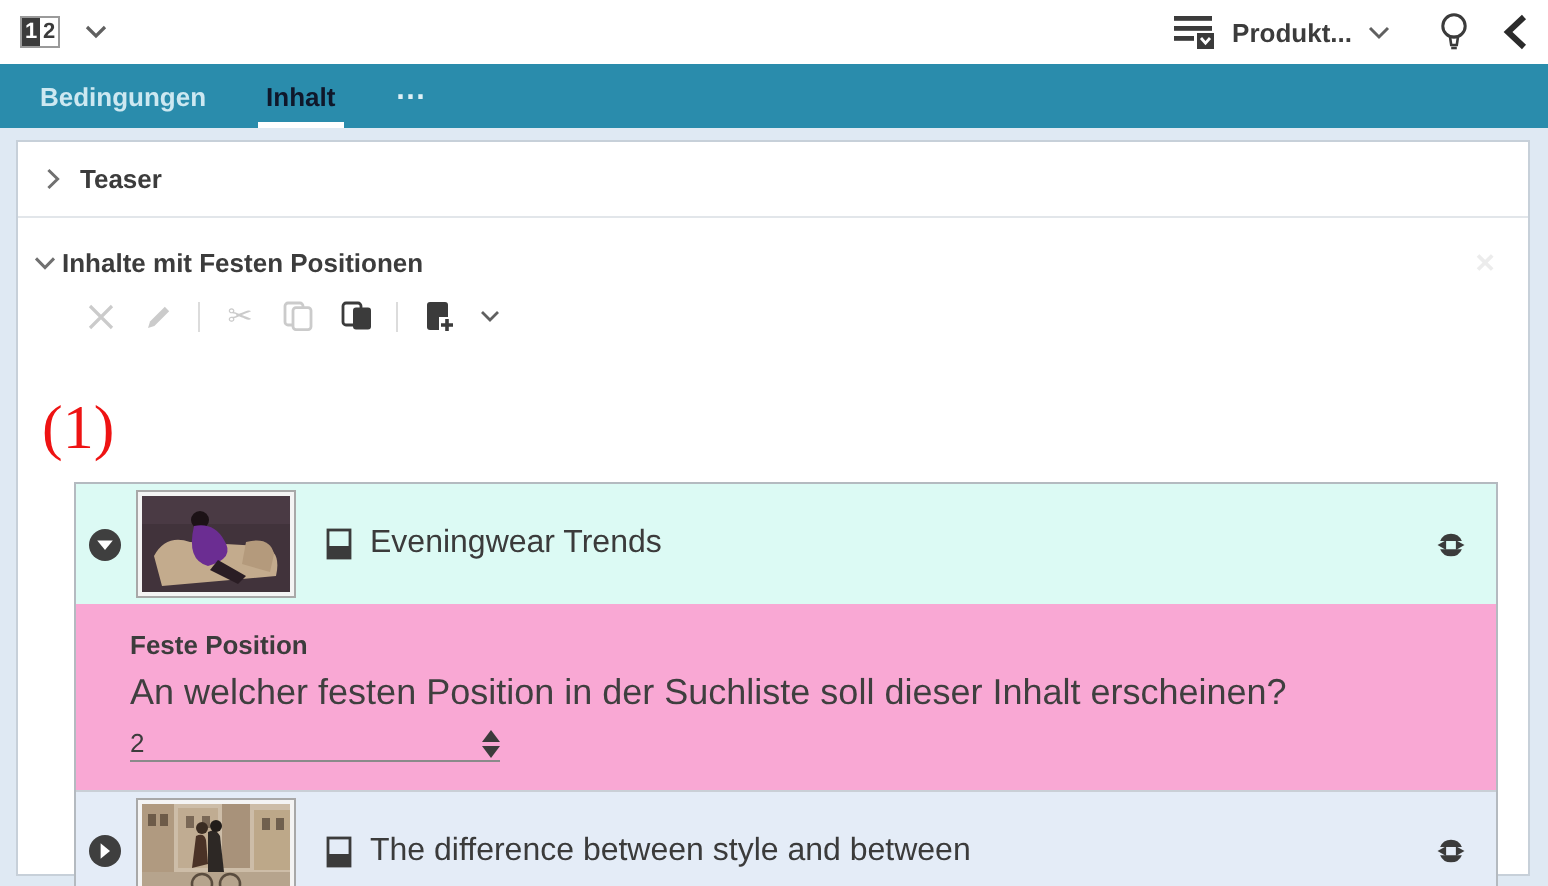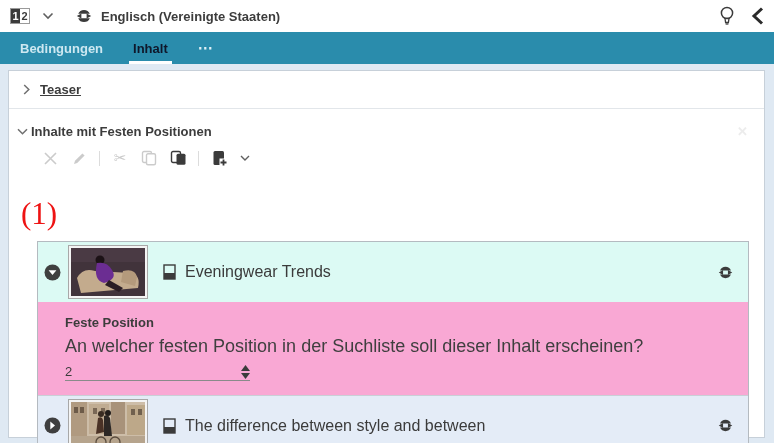--- a/index.html
+++ b/index.html
@@ -37,21 +37,21 @@
   .tab.active { color:#0f172a; }
   .tab.active::after { content:""; position:absolute; left:-2px; right:-2px; bottom:0; height:3px; background:#ffffff; }
   .tab.dots { font-size:15px; letter-spacing:2px; color:#dff0f6; }
 
   
   .panel {
     position:absolute; left:8px; top:70px; width:757px; height:368px;
     background:#ffffff; border:1px solid #c7d0d9;
   }
   .teaser-row { height:38px; display:flex; align-items:center; padding-left:14px; gap:10px;
-                border-bottom:1px solid #e2e6ea; cursor:pointer;text-decoration:underline; }
+                border-bottom:1px solid #e2e6ea; cursor:pointer; }
   .sec-label { font-weight:bold; font-size:13px; color:#3c3c3c; }
   .section-header { height:28px; margin-top:8px; display:flex; align-items:center; padding-left:8px; gap:3px; cursor:pointer; }
   .faint-x { margin-left:auto; margin-right:16px; color:#ececec; font-size:13px; font-weight:bold; cursor:pointer; }
   .chev { color:#707070; }
 
   .toolbar { height:26px; display:flex; align-items:center; padding-left:32px; gap:11px; }
   .tbtn { display:inline-flex; align-items:center; justify-content:center; width:18px; height:18px; cursor:pointer; }
   .tsep { width:1px; height:15px; background:#dcdcdc; }
   .scissors { font-size:15px; color:#cbcbcb; transform:rotate(0deg); }
 
@@ -87,33 +87,39 @@
 <div class="topbar">
   <div class="versions-badge">
     <span class="cell dark">1</span>
     <span class="cell light">2</span>
   </div>
   <span class="icon tb-chevron">
     <svg width="12" height="8" viewBox="0 0 12 8">
         <polyline points="1.5,1.5 6,6 10.5,1.5" fill="none" stroke="#606060" stroke-width="1.6"></polyline>
       </svg>
   </span>
-  <div class="lang-group">
-    <span class="icon">
-      <svg width="16" height="16" viewBox="0 0 16 16">
-        <path d="M2.2,5.8 A6.3,6.3 0 0 1 13.8,5.8 Z" fill="#3b3b3b"></path>
-        <path d="M2.2,10.2 A6.3,6.3 0 0 0 13.8,10.2 Z" fill="#3b3b3b"></path>
-        <polygon points="0.8,8 5.4,5.4 5.4,10.6" fill="#3b3b3b"></polygon>
-        <polygon points="15.2,8 10.6,5.4 10.6,10.6" fill="#3b3b3b"></polygon>
-      </svg>
-    </span>
-    <span class="tb-label">Englisch (Vereinigte Staaten)</span>
-  </div>
 
   <div class="right-cluster">
+    <div class="product-group">
+      <span class="icon">
+        <svg width="21" height="18" viewBox="0 0 21 18">
+          <rect x="0" y="1" width="19" height="2.4" fill="#3b3b3b"></rect>
+          <rect x="0" y="6" width="19" height="2.4" fill="#3b3b3b"></rect>
+          <rect x="0" y="11" width="10" height="2.4" fill="#3b3b3b"></rect>
+          <rect x="11.5" y="9.5" width="8.5" height="8" fill="#3b3b3b"></rect>
+          <polyline points="13.5,12 15.75,14.6 18,12" fill="none" stroke="#ffffff" stroke-width="1.4"></polyline>
+        </svg>
+      </span>
+      <span class="tb-label">Produkt...</span>
+      <span class="icon">
+        <svg width="11" height="7" viewBox="0 0 11 7">
+            <polyline points="1,1 5.5,5.5 10,1" fill="none" stroke="#606060" stroke-width="1.5"></polyline>
+          </svg>
+      </span>
+    </div>
     <span class="icon" style="margin-left:14px;">
       <svg width="16" height="22" viewBox="0 0 16 22">
         <circle cx="8" cy="8" r="5.6" fill="none" stroke="#3b3b3b" stroke-width="1.5"></circle>
         <path d="M6,13.4 L10,13.4 L9.4,17.5 L6.6,17.5 Z" fill="none" stroke="#3b3b3b" stroke-width="1.3"></path>
         <line x1="6.6" y1="19" x2="9.4" y2="19" stroke="#3b3b3b" stroke-width="1.3"></line>
       </svg>
     </span>
     <span class="icon" style="margin-left:6px;">
       <svg width="13" height="18" viewBox="0 0 13 18">
           <polyline points="11,1.5 3,9 11,16.5" fill="none" stroke="#2b2b2b" stroke-width="3"></polyline>

